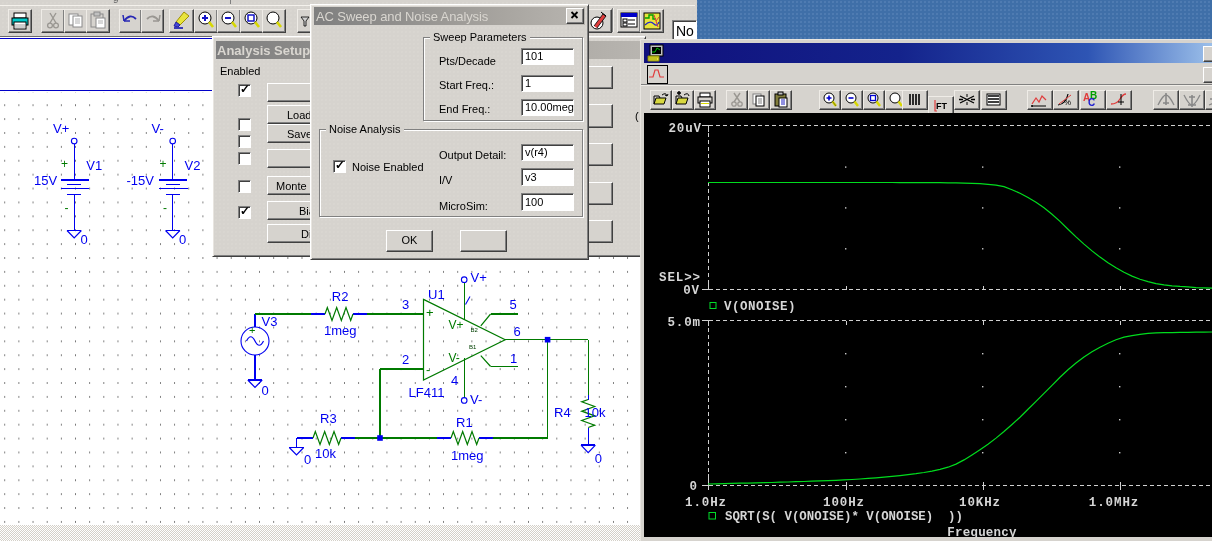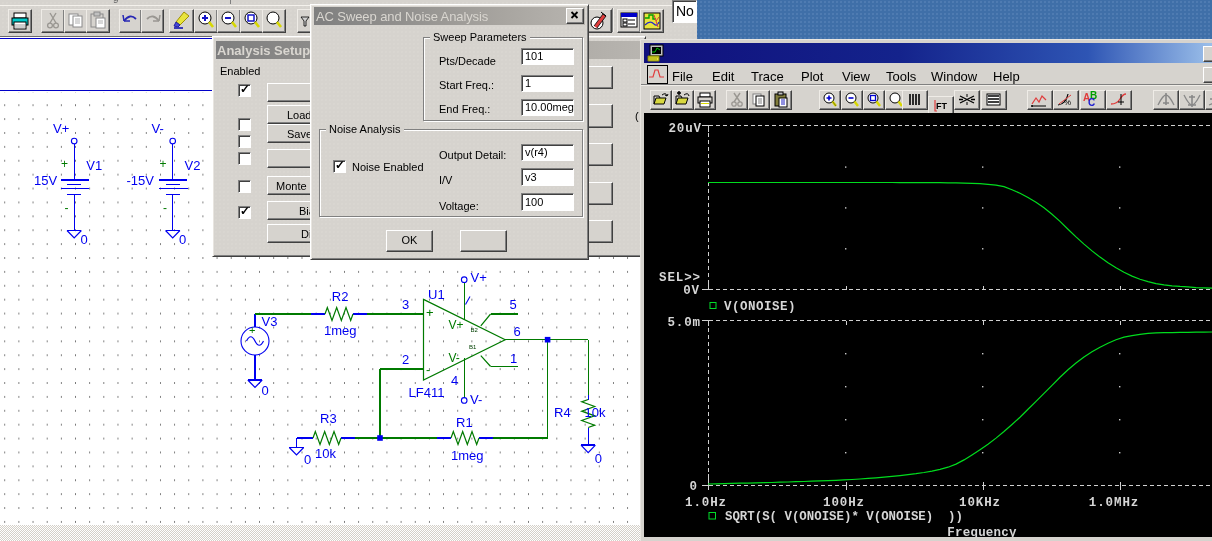--- a/index.html
+++ b/index.html
@@ -111,21 +111,21 @@
       </svg></div>
  <div class="abs tbtn" style="left:640px;top:9px;width:22px;height:22px"><svg width="22" height="22">
         <rect x="3" y="3" width="16" height="16" fill="#e8e43c" stroke="#000"></rect>
         <path d="M4 8 L8 8 L8 5 L12 5 L12 9 L15 9" stroke="#00a000" stroke-width="1.4" fill="none"></path>
         <path d="M4 15 Q9 10 13 14 Q16 17 18 12" stroke="#2828c8" stroke-width="1.2" fill="none"></path>
         <path d="M13 5 L17 17 M15 11 L18 7" stroke="#e03c3c" stroke-width="1"></path>
       </svg></div>
  <div class="abs tbtn" style="left:297px;top:9px;width:13px;height:22px;border-right:none"><svg width="13" height="22">
         <path d="M3 7 L11 7 L8 11 L8 16 L6 16 L6 11 Z" fill="#d0d0d0" stroke="#000" stroke-width=".8"></path>
       </svg></div>
- <div class="abs sunk" style="left:672px;top:0;width:23px;height:21px">
+ <div class="abs sunk" style="left:672px;top:20px;width:23px;height:21px">
       <div style="font-size:14px;margin:2px 0 0 3px;color:#000">No</div>
     </div>
 </div>
 
 <div class="abs" id="schem" style="left:0;top:36px;width:644px;height:505px;background:#fff">
  <div class="abs" style="left:0;top:0;width:644px;height:1px;background:#6c6c6c"></div>
  <div class="abs" style="left:0;top:2px;width:644px;height:1px;background:#0000c8"></div>
  <div class="abs" style="left:0;top:54px;width:644px;height:1px;background:#0000c8"></div>
  <div class="abs" style="left:0;top:56px;width:644px;height:433px;
    background-image:radial-gradient(circle,#7a7a7a .75px,rgba(0,0,0,0) .9px);
@@ -341,21 +341,21 @@
       </div>
    <div class="abs t11" style="left:32px;top:31px">Noise Enabled</div>
    <div class="abs t11" style="left:119px;top:19px">Output Detail:</div>
    <div class="abs sunk" style="left:201px;top:14px;width:51px;height:15px">
         <div class="t11" style="margin:1px 0 0 3px">v(r4)</div>
       </div>
    <div class="abs t11" style="left:119px;top:44px">I/V</div>
    <div class="abs sunk" style="left:201px;top:38px;width:51px;height:16px">
         <div class="t11" style="margin:2px 0 0 3px">v3</div>
       </div>
-   <div class="abs t11" style="left:119px;top:70px">Voltage:</div>
+   <div class="abs t11" style="left:119px;top:70px">MicroSim:</div>
    <div class="abs sunk" style="left:201px;top:63px;width:51px;height:16px">
         <div class="t11" style="margin:2px 0 0 3px">100</div>
       </div>
  </div>
 
  <div class="abs btn" style="left:75px;top:225px;width:45px;height:20px;text-align:center">
       <div class="t11" style="margin-top:3px">OK</div>
     </div>
  <div class="abs btn" style="left:149px;top:225px;width:45px;height:20px;text-align:center">
       <div class="t11" style="margin-top:20px">Cancel</div>
@@ -375,30 +375,20 @@
    <path d="M1 12 L12 12 L12 17 L1 17 Z" fill="#e8e43c" stroke="#808000" stroke-width="1"></path>
    <path d="M1 13 L11 13 M2 15 L10 15" stroke="#a0a000" stroke-width="1"></path>
   </svg>
  </div>
  <div class="abs btn" style="left:562px;top:6px;width:10px;height:14px"></div>
 
  <div class="abs" style="left:6px;top:25px;width:19px;height:17px;background:#d6d3ce;border:1px solid #000">
   <svg width="17" height="15">
         <path d="M1 11 L5 11 L7 4 L10 4 L12 11 L16 11" stroke="#e03c3c" stroke-width="1.2" fill="none"></path>
       </svg>
- </div>
- <div class="abs" style="top:29px;left:0;width:572px;height:15px;font-size:13px;color:#000">
-   <span class="abs" style="left:31px">File</span>
-      <span class="abs" style="left:71px">Edit</span>
-   <span class="abs" style="left:110px">Trace</span>
-      <span class="abs" style="left:160px">Plot</span>
-   <span class="abs" style="left:201px">View</span>
-      <span class="abs" style="left:245px">Tools</span>
-   <span class="abs" style="left:290px">Window</span>
-      <span class="abs" style="left:352px">Help</span>
  </div>
  <div class="abs btn" style="left:562px;top:27px;width:10px;height:14px"></div>
  <div class="abs" style="left:0;top:44px;width:572px;height:1px;background:#808080"></div>
  <div class="abs" style="left:0;top:45px;width:572px;height:1px;background:#f0ede8"></div>
 
  <div id="ptb" class="abs" style="left:0;top:0;width:572px;height:74px">
   <div class="abs tbtn" style="left:9px;top:50px;width:20px;height:18px"><svg width="20" height="18">
           <path d="M3 13 L5 7 L15 7 L13 13 Z" fill="#d8d840" stroke="#000"></path>
           <path d="M3 13 L3 5 L8 5 L9 7" fill="none" stroke="#000"></path>
           <path d="M11 4 Q15 1 16 5" fill="none" stroke="#000"></path>

